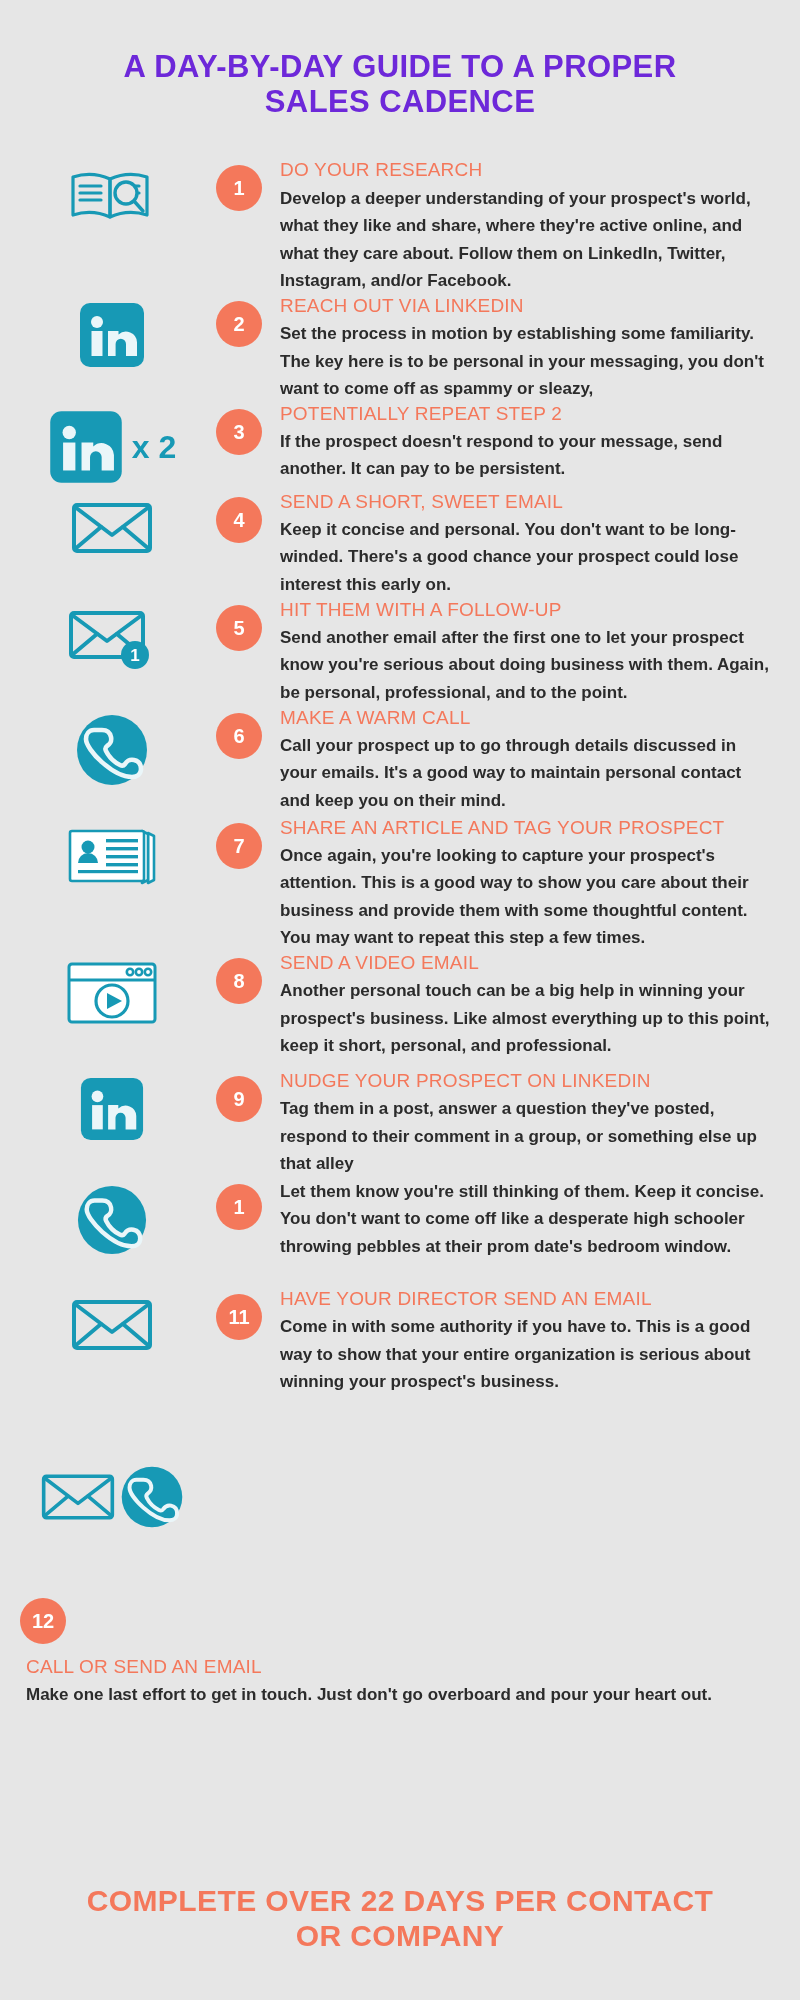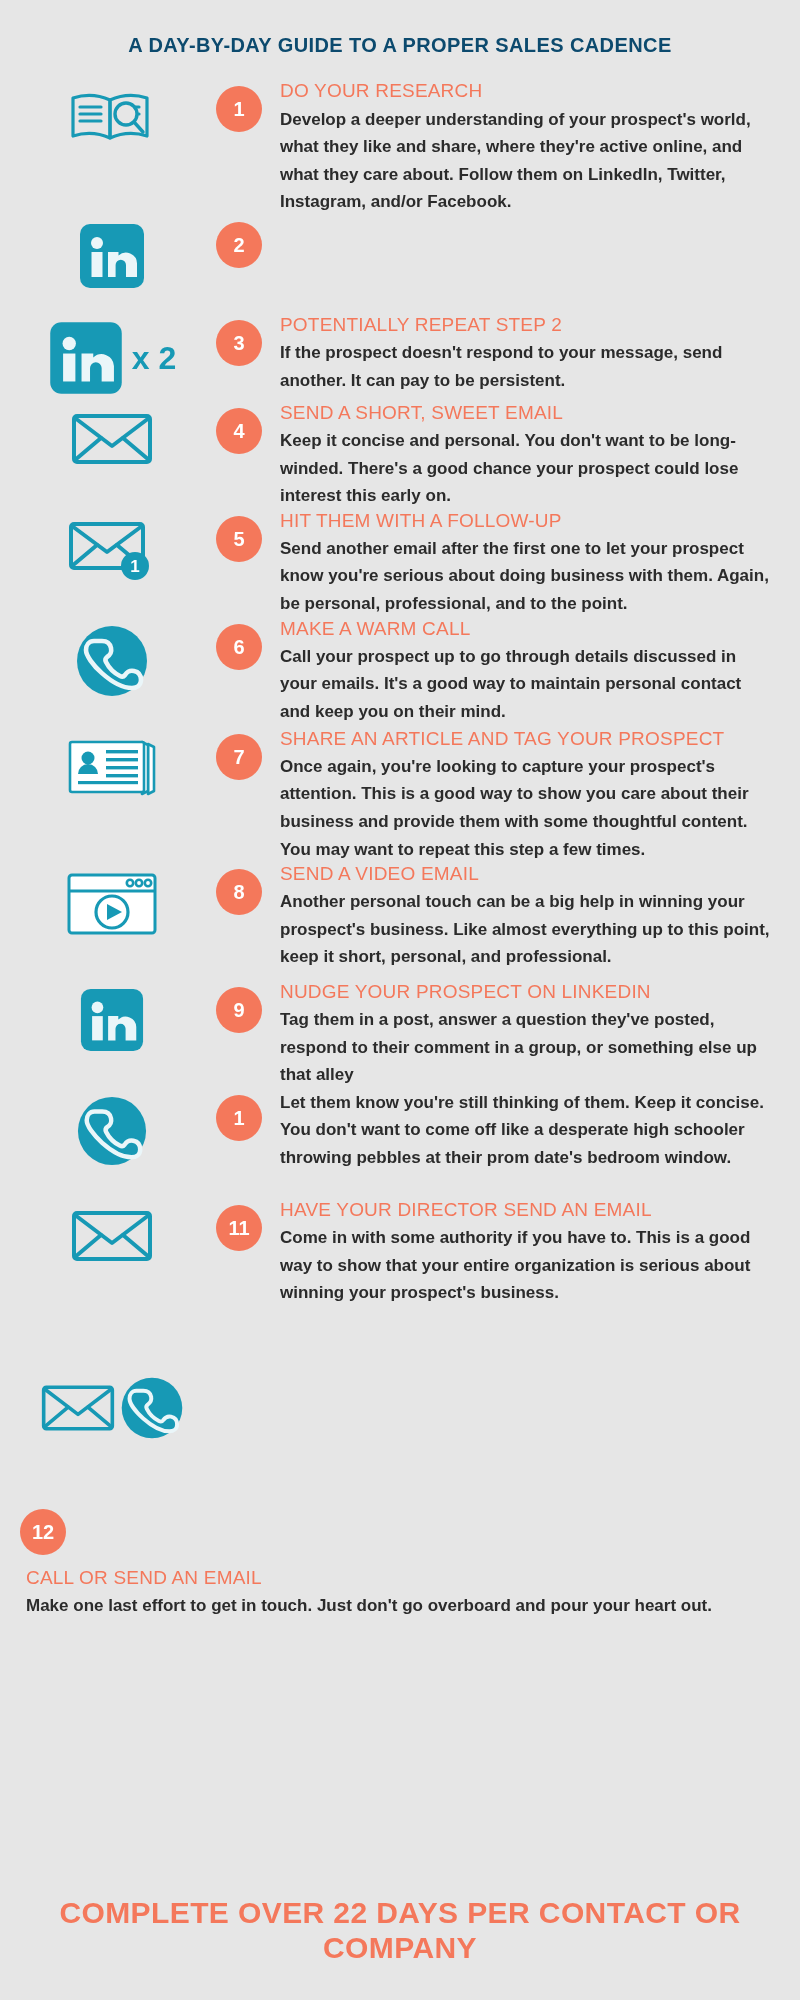--- a/index.html
+++ b/index.html
@@ -15,26 +15,26 @@
     overflow: hidden;
     position: relative;
   }
 
   
   .title-block {
     padding: 34px 60px 10px 60px;
     text-align: center;
   }
   .title-block h1 {
-    margin: 0;
-    font-size: 20px;
+    margin: 16px;
+    font-size: 31px;
     line-height: 1.12;
     font-weight: bold;
     letter-spacing: 0.4px;
-    color: #0c4a6e;
+    color: #6d28d9;
     text-transform: uppercase;
   }
 
   
   .steps {
     padding: 14px 0 0 0;
   }
   .step {
     display: flex;
     align-items: flex-start;
@@ -103,21 +103,21 @@
   .footer-block {
     position: absolute;
     left: 0;
     right: 0;
     bottom: 34px;
     text-align: center;
     padding: 0 50px;
     box-sizing: border-box;
   }
   .footer-block h2 {
-    margin: 0;
+    margin: 12px;
     font-size: 30px;
     line-height: 1.16;
     font-weight: bold;
     letter-spacing: 0.4px;
     color: #f4785b;
     text-transform: uppercase;
   }
 
   
   .icon-svg { display: block; }
@@ -166,20 +166,24 @@
     <div class="icon-col">
       <svg class="icon-svg" width="68" height="68" viewBox="0 0 68 68">
         <rect x="2" y="2" width="64" height="64" rx="10" fill="#1799b5"></rect>
         <circle cx="19" cy="21" r="6" fill="#eaf6f9"></circle>
         <rect x="13.5" y="30" width="11" height="25" fill="#eaf6f9"></rect>
         <path d="M30 55 V30 h10.5 v3.6 a11 11 0 0 1 18.5 7.6 V55 H48 V43 a5.2 5.2 0 0 0-10.4 0 V55 Z" fill="#eaf6f9"></path>
       </svg>
     </div>
     <div class="badge-col">
       <div class="badge">2</div>
+    </div>
+    <div class="text-col">
+      <p class="step-title">REACH OUT VIA LINKEDIN</p>
+      <p class="step-body">Set the process in motion by establishing some familiarity. The key here is to be personal in your messaging, you don't want to come off as spammy or sleazy,</p>
     </div>
   </div>
 
   <div class="step" style="min-height:88px;">
     <div class="icon-col">
       <svg class="icon-svg" width="76" height="76" viewBox="0 0 68 68">
         <rect x="2" y="2" width="64" height="64" rx="10" fill="#1799b5"></rect>
         <circle cx="19" cy="21" r="6" fill="#eaf6f9"></circle>
         <rect x="13.5" y="30" width="11" height="25" fill="#eaf6f9"></rect>
         <path d="M30 55 V30 h10.5 v3.6 a11 11 0 0 1 18.5 7.6 V55 H48 V43 a5.2 5.2 0 0 0-10.4 0 V55 Z" fill="#eaf6f9"></path>

